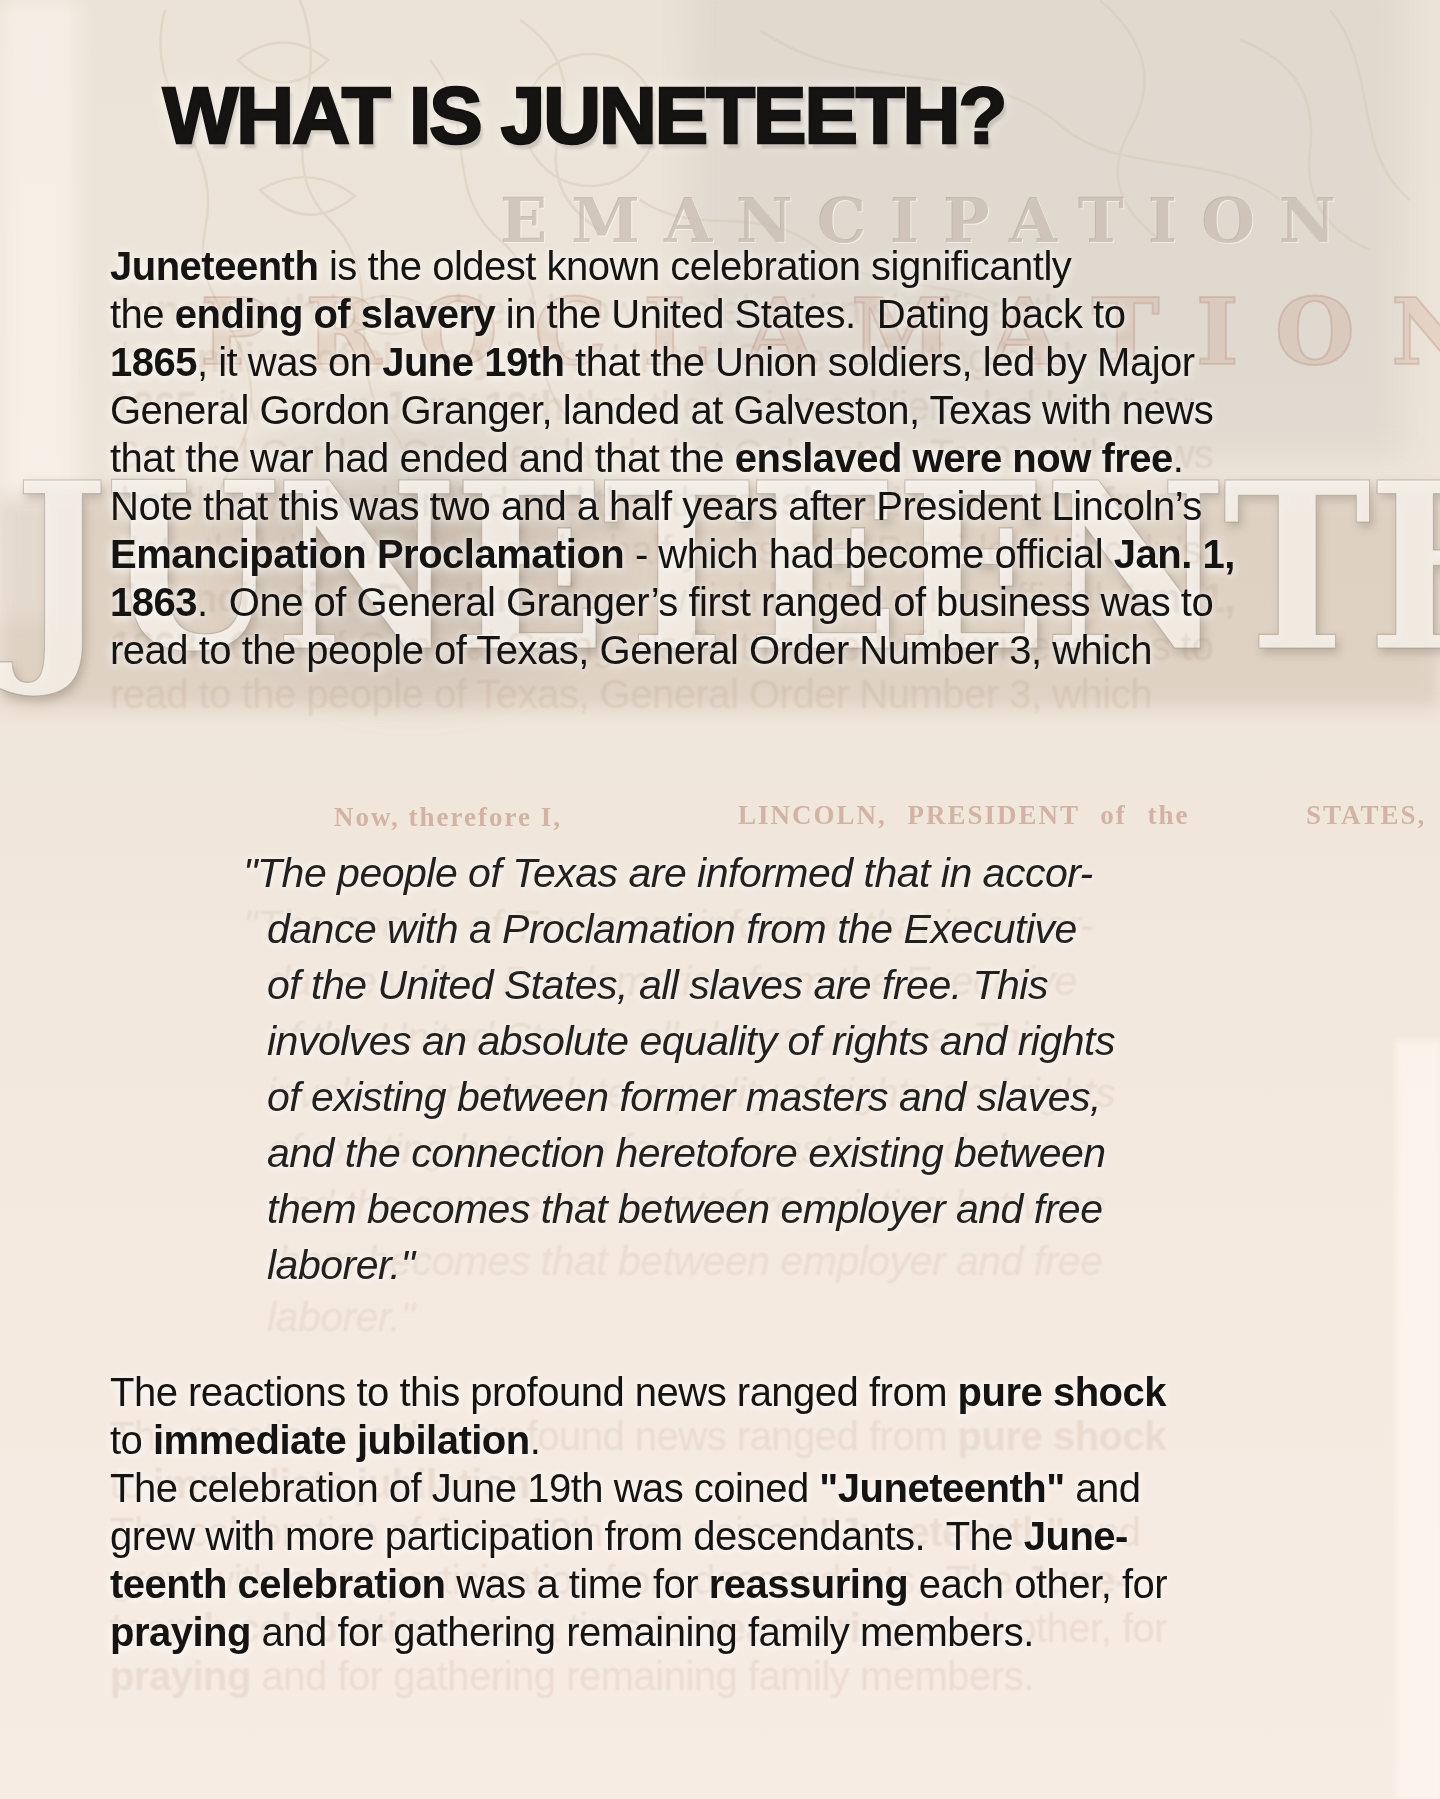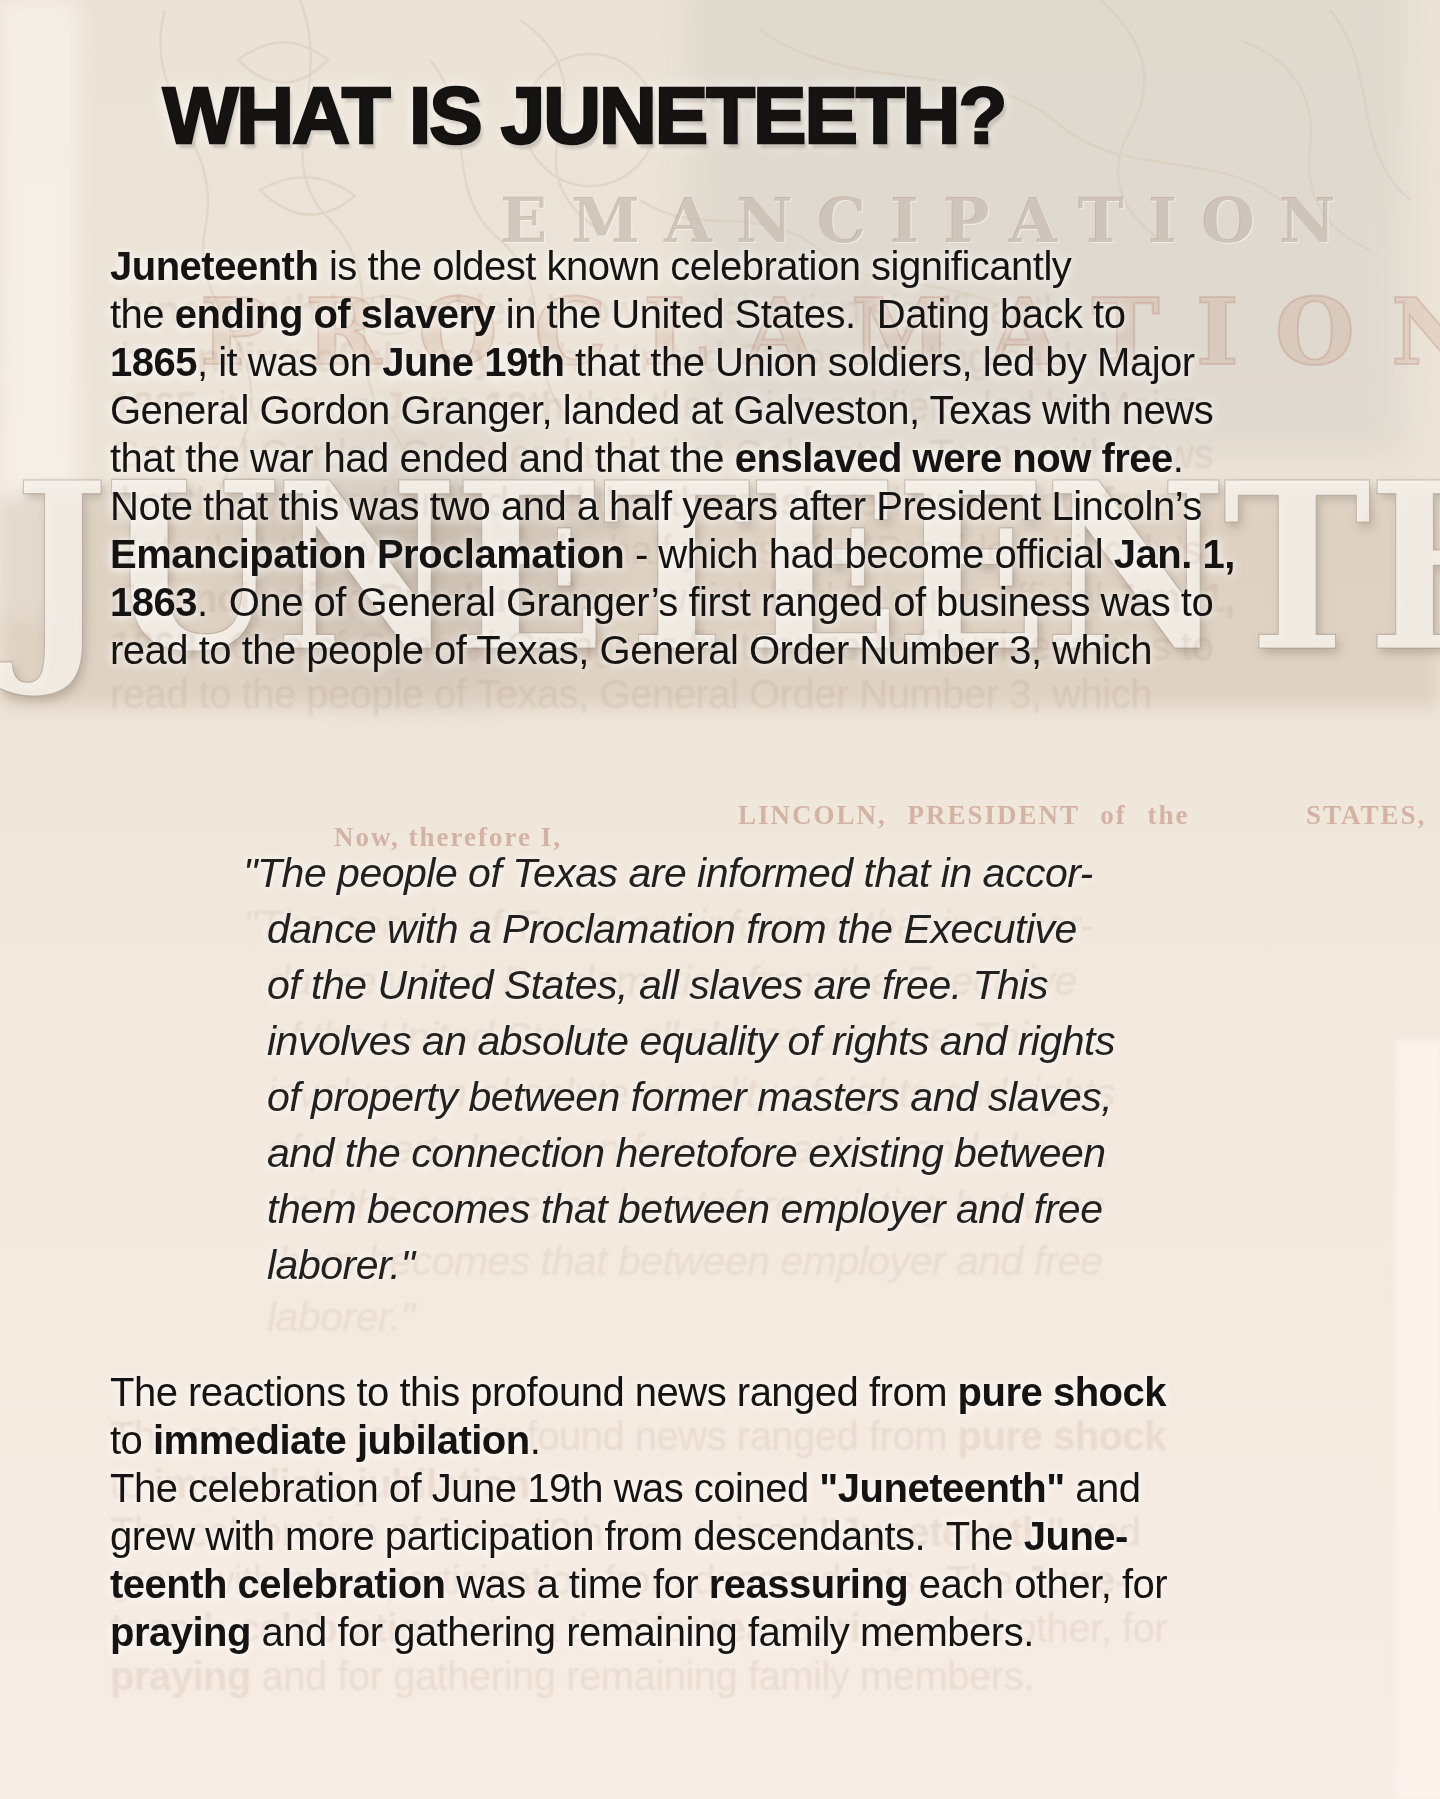--- a/index.html
+++ b/index.html
@@ -35,21 +35,21 @@
   .wm-emancipation { left:452px; top:184px; font-size:62px; letter-spacing:24px;
     color:rgba(153,130,108,0.38); text-shadow:1px 1px 0 rgba(255,255,255,0.55);margin-left:48px; }
   .wm-proclamation { left:200px; top:278px; font-size:92px; letter-spacing:36px;
     color:rgba(190,122,96,0.15); -webkit-text-stroke:2px rgba(168,102,80,0.22); }
   .wm-juneteenth { left:14px; top:452px; font-size:200px; line-height:200px; letter-spacing:-4px;
     transform:scaleY(1.15); transform-origin:top left;
     color:rgba(247,243,236,0.88); -webkit-text-stroke:1px rgba(150,138,124,0.48);
     text-shadow:3px 5px 9px rgba(118,103,88,0.35); }
   .wm-small { position:absolute; font-family:"Liberation Serif", serif; font-weight:bold;
     font-size:27px; color:rgba(170,108,88,0.42); letter-spacing:2px; white-space:nowrap; }
-  .wm-now-therefore { left:334px; top:802px;margin-top:20px; }
+  .wm-now-therefore { left:334px; top:802px; }
   .wm-lincoln { left:738px; top:800px; word-spacing:12px; }
   .wm-states { left:1306px; top:800px; }
 
   
   .fg { position:absolute; color:#161412; z-index:5; }
 
   .title { left:0; top:76px; width:1168px; text-align:center;
     font-size:80px; font-weight:700; letter-spacing:-2px; line-height:1;
     -webkit-text-stroke:2.5px #141210;
     text-shadow:0 0 16px rgba(255,255,255,0.85), 3px 5px 3px rgba(112,102,92,0.38); }
@@ -119,21 +119,21 @@
       <div class="line"><b>Emancipation Proclamation</b><span> - which had become official </span><b>Jan. 1,</b></div>
       <div class="line"><b>1863</b><span>.  One of General Granger’s first ranged of business was to</span></div>
       <div class="line"><span>read to the people of Texas, General Order Number 3, which</span></div>
     </div>
 
   <div class="fg quote">
       <div class="line">"The people of Texas are informed that in accor-</div>
       <div class="line">dance with a Proclamation from the Executive</div>
       <div class="line">of the United States, all slaves are free. This</div>
       <div class="line">involves an absolute equality of rights and rights</div>
-      <div class="line">of property between former masters and slaves,</div>
+      <div class="line">of existing between former masters and slaves,</div>
       <div class="line">and the connection heretofore existing between</div>
       <div class="line">them becomes that between employer and free</div>
       <div class="line">laborer."</div>
     </div>
 
   <div class="fg para closing">
       <div class="line"><span>The reactions to this profound news ranged from </span><b>pure shock</b></div>
       <div class="line"><span>to </span><b>immediate jubilation</b><span>.</span></div>
       <div class="line"><span>The celebration of June 19th was coined </span><b>"Juneteenth"</b><span> and</span></div>
       <div class="line"><span>grew with more participation from descendants.  The </span><b>June-</b></div>

